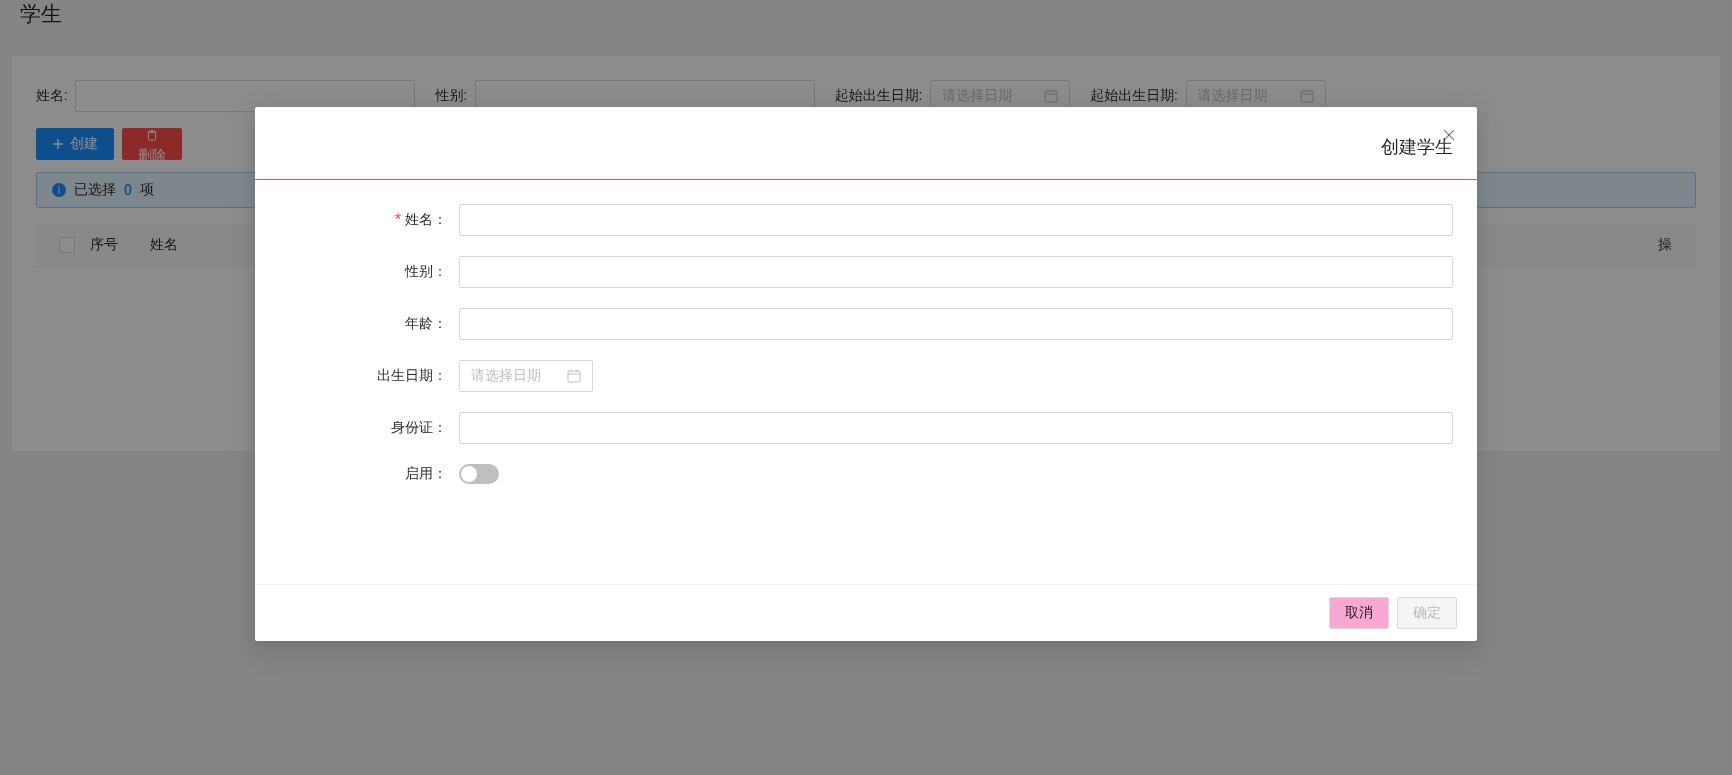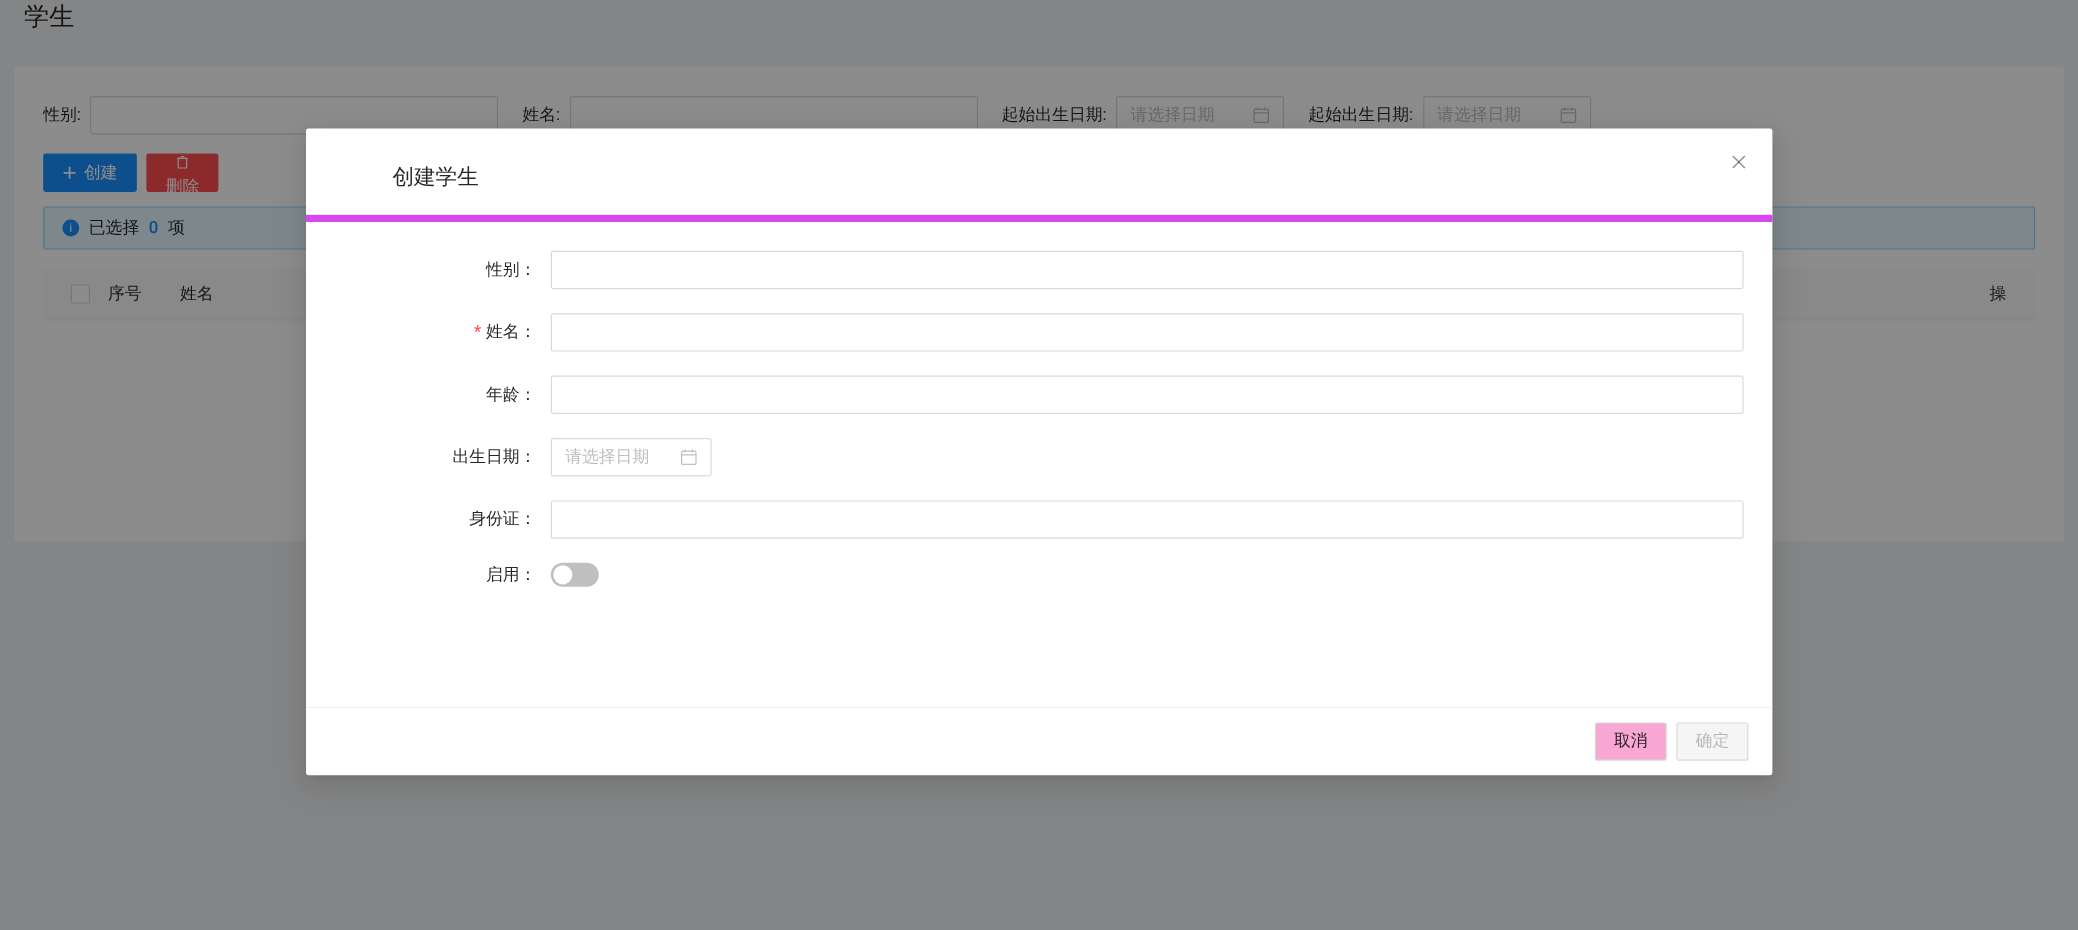--- a/index.html
+++ b/index.html
@@ -150,21 +150,22 @@
       height: 24px;
       display: flex;
       align-items: center;
       justify-content: center;
       color: rgba(0,0,0,0.45);
       cursor: pointer;
       font-size: 16px;
     }
     .modal-header {
       padding: 28px 24px 20px 72px;
-      border-bottom: 6px solid #d946ef;
+      border-bottom: 1px solid #d946ef;
+      text-align: right;
     }
     .modal-title {
       font-size: 18px;
       font-weight: 500;
       color: rgba(0,0,0,0.85);
     }
     .modal-body {
       padding: 24px 24px 80px 24px;
     }
     .form-row {
@@ -235,26 +236,26 @@
 </head>
 <body>
 
 <div class="page-bg">
   <div class="page-title">学生</div>
 
   <div class="card">
 
     <div class="filter-row">
       <div class="filter-item">
+        <span class="filter-label">姓名:</span>
+        <input class="filter-input w-name" style="">
+      </div>
+      <div class="filter-item">
         <span class="filter-label">性别:</span>
         <input class="filter-input w-gender" style="">
-      </div>
-      <div class="filter-item">
-        <span class="filter-label">姓名:</span>
-        <input class="filter-input w-name" style="">
       </div>
       <div class="filter-item">
         <span class="filter-label">起始出生日期:</span>
         <div class="date-picker">
           <span>请选择日期</span>
           <span class="cal-icon">
             <svg width="14" height="14" viewBox="0 0 14 14">
                 <rect x="1" y="2" width="12" height="11" rx="1" fill="none" stroke="currentColor"></rect>
                 <line x1="1" y1="5" x2="13" y2="5" stroke="currentColor"></line>
                 <line x1="4" y1="0.5" x2="4" y2="3" stroke="currentColor"></line>
@@ -332,30 +333,30 @@
       </span>
     </div>
 
     <div class="modal-header">
       <div class="modal-title">创建学生</div>
     </div>
 
     <div class="modal-body">
 
       <div class="form-row">
-        <div class="form-label">性别：</div>
-        <div class="form-control">
-          <input class="form-input" style="">
-        </div>
-      </div>
-
-      <div class="form-row">
         <div class="form-label">
           <span class="required-mark">*</span><span>姓名：</span>
         </div>
+        <div class="form-control">
+          <input class="form-input" style="">
+        </div>
+      </div>
+
+      <div class="form-row">
+        <div class="form-label">性别：</div>
         <div class="form-control">
           <input class="form-input" style="">
         </div>
       </div>
 
       <div class="form-row">
         <div class="form-label">年龄：</div>
         <div class="form-control">
           <input class="form-input" style="">
         </div>

